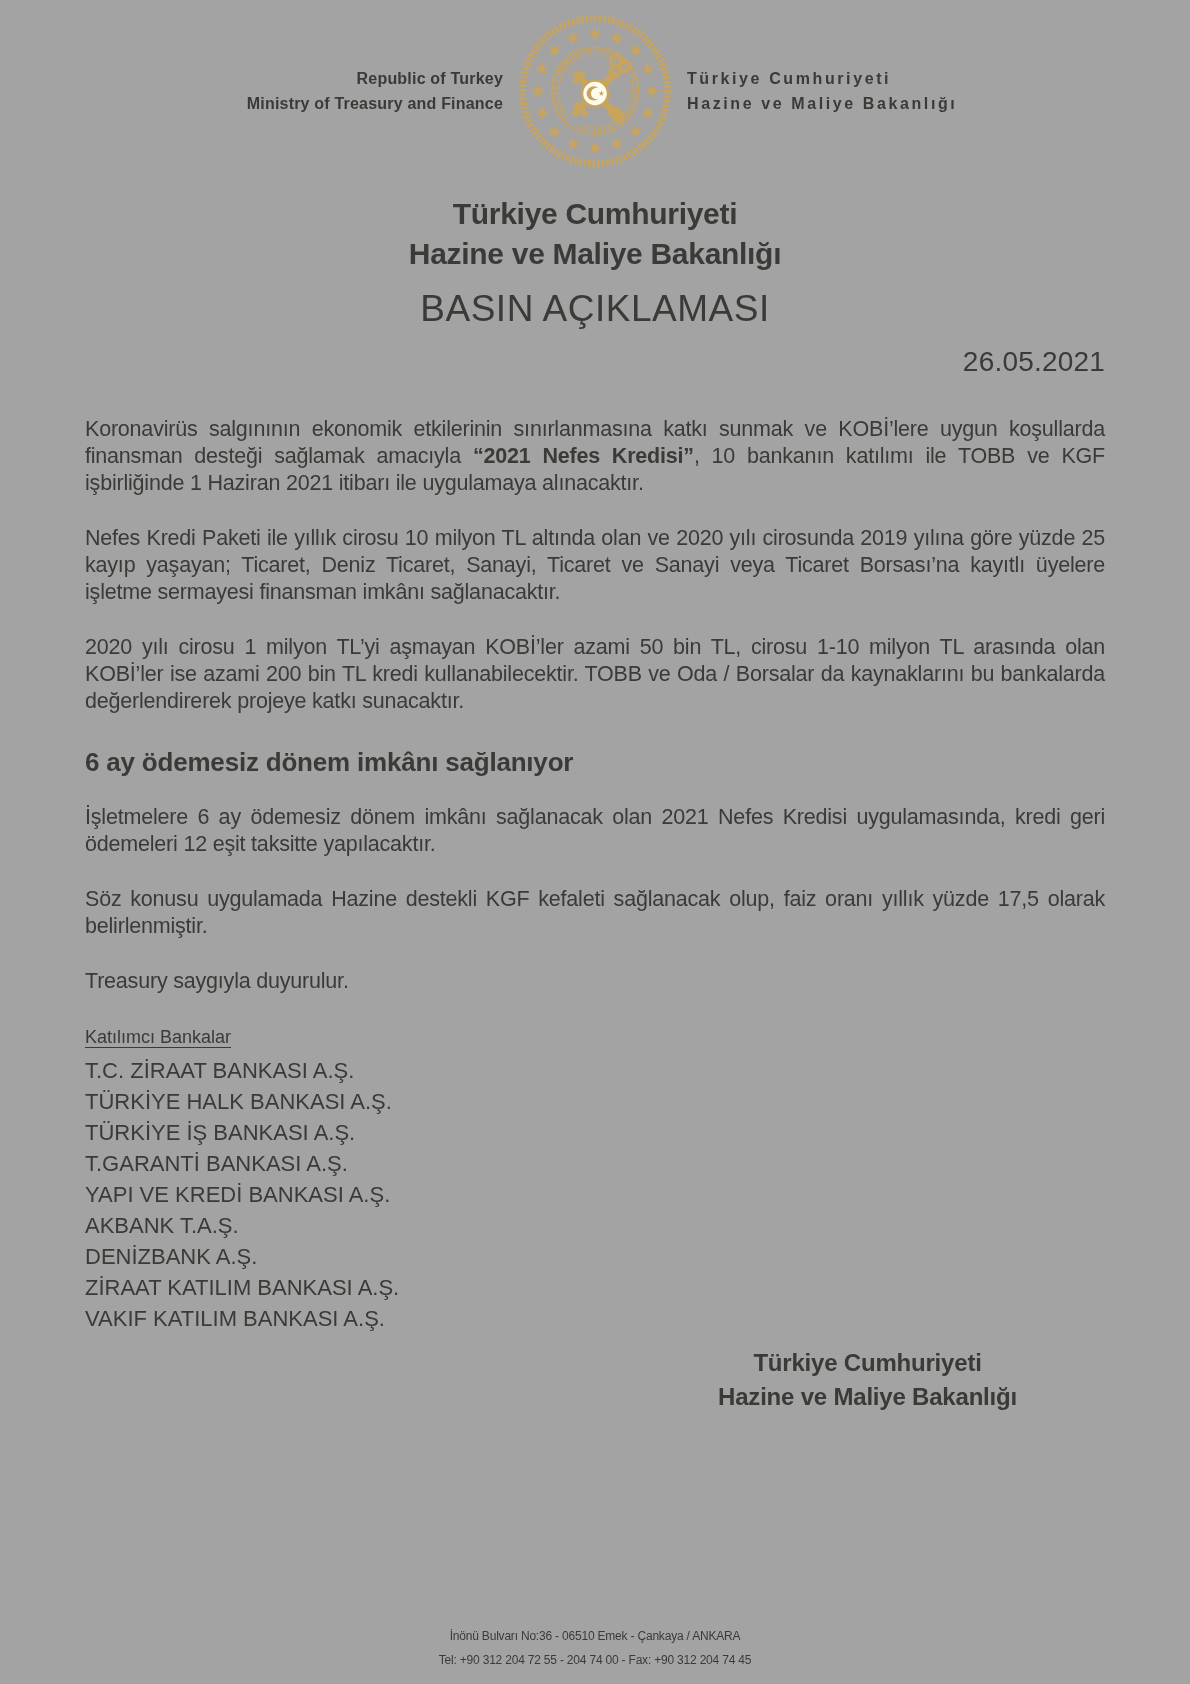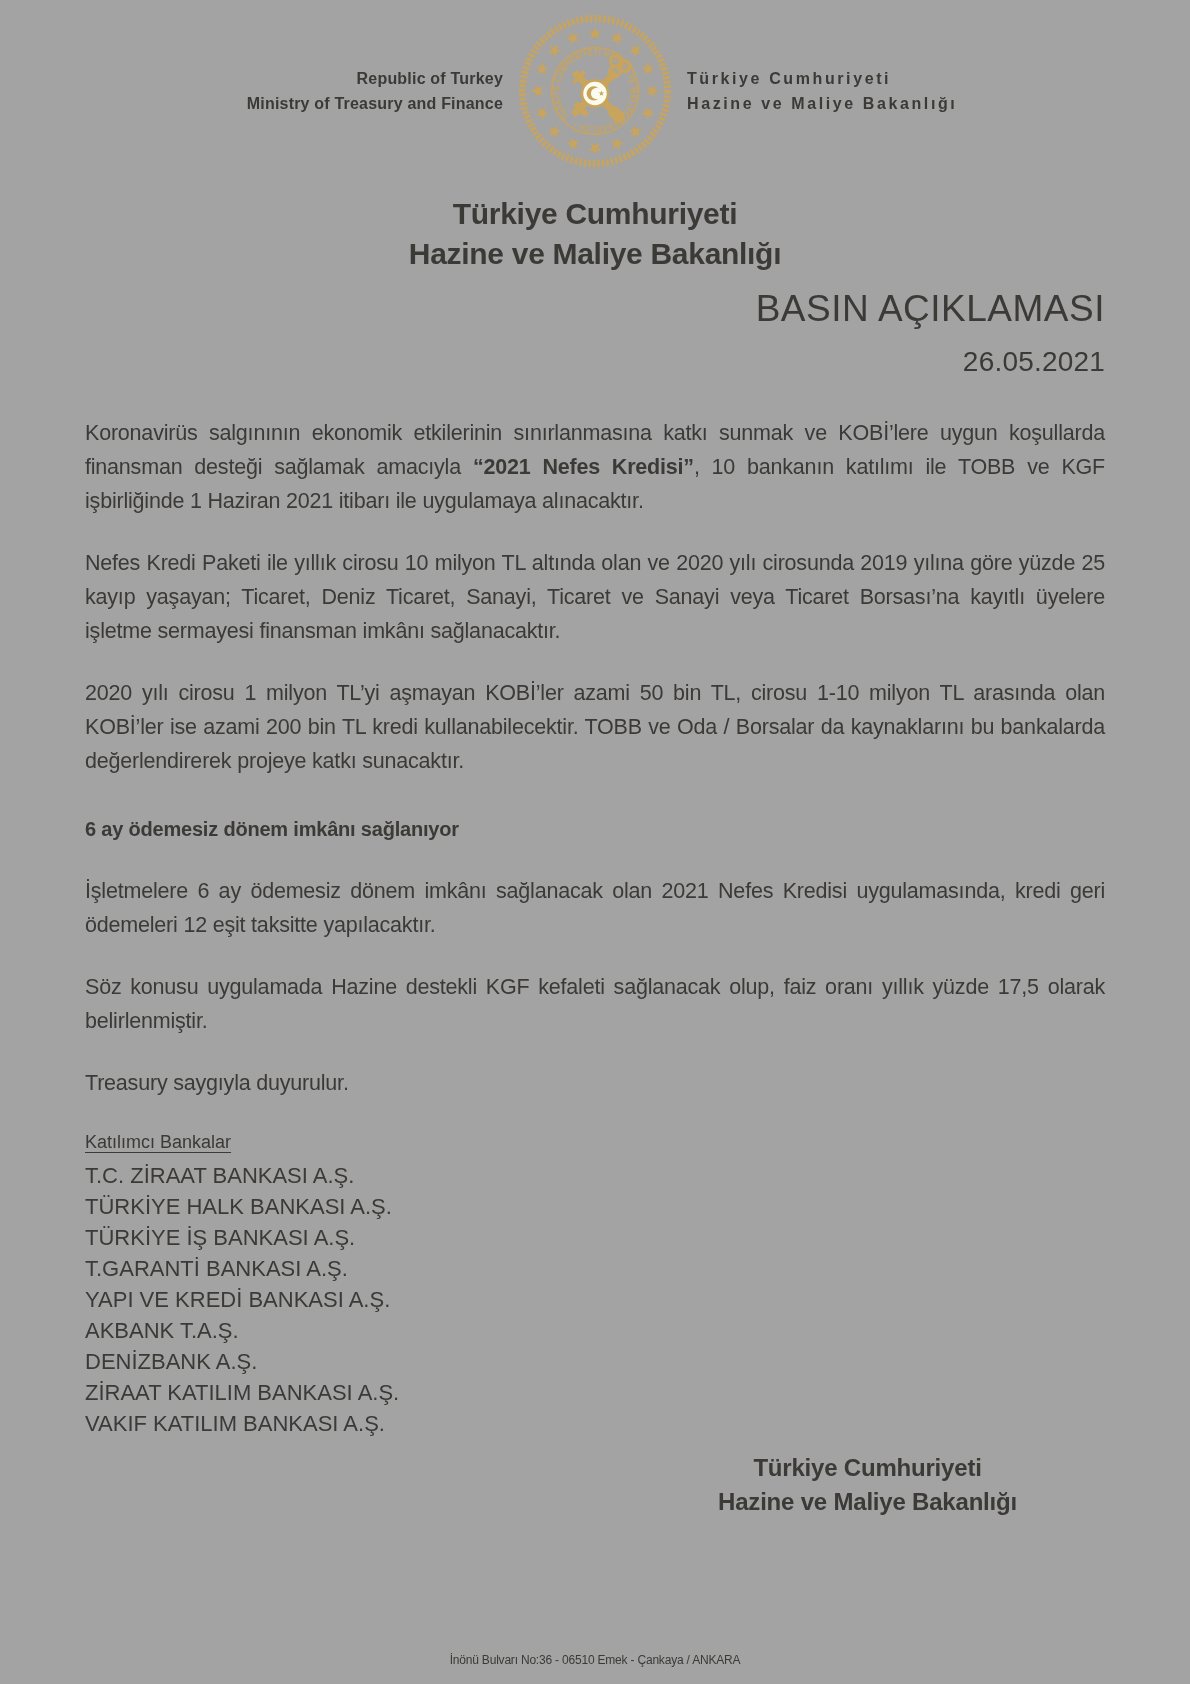--- a/index.html
+++ b/index.html
@@ -18,28 +18,28 @@
   .header{
     display:flex;align-items:center;justify-content:center;
     gap:13px;margin-top:10px;height:162px;
   }
   .header-left{flex:1;text-align:right;font-size:16px;font-weight:bold;line-height:25px;letter-spacing:.2px;}
   .header-right{flex:1;text-align:left;font-size:16px;font-weight:bold;line-height:25px;letter-spacing:2.6px;}
   .seal{width:158px;height:158px;flex:0 0 auto;}
 
   
   .title-block{margin-top:22px;text-align:center;font-weight:bold;font-size:30px;line-height:40px;letter-spacing:-.3px;}
-  .subtitle{margin-top:14px;text-align:right;font-size:37px;font-weight:400;letter-spacing:.5px;color:#3b3a37;}
+  .subtitle{margin-top:14px;text-align:center;font-size:37px;font-weight:400;letter-spacing:.5px;color:#3b3a37;}
   .date-line{margin-top:16px;text-align:right;font-size:28px;letter-spacing:.2px;}
 
   
-  .body-text{margin-top:38px;font-size:21.5px;line-height:34px;letter-spacing:-.2px;}
+  .body-text{margin-top:38px;font-size:21.5px;line-height:27px;letter-spacing:-.2px;}
   .para{margin:0 0 28px 0;text-align:justify;}
   .para b{font-weight:bold;}
-  .section-heading{margin:34px 0 28px 0;font-size:20px;font-weight:bold;letter-spacing:-.2px;}
+  .section-heading{margin:34px 0 28px 0;font-size:26px;font-weight:bold;letter-spacing:-.2px;}
   .plain{text-align:left;}
 
   
   .banks{margin-top:6px;font-size:22px;letter-spacing:0;}
   .banks-heading{display:inline-block;text-decoration:underline;text-underline-offset:4px;font-size:18px;margin-bottom:7px;}
   .bank{line-height:31px;white-space:nowrap;}
 
   
   .signature-row{margin-top:12px;text-align:right;}
   .signature{display:inline-block;text-align:center;margin-right:88px;font-size:24px;font-weight:bold;line-height:34px;letter-spacing:-.2px;}
@@ -160,14 +160,15 @@
     <div class="signature-row">
       <div class="signature">
         <div>Türkiye Cumhuriyeti</div>
         <div>Hazine ve Maliye Bakanlığı</div>
       </div>
     </div>
   </div>
 
   <div class="footer">
     <div>İnönü Bulvarı No:36 - 06510 Emek - Çankaya / ANKARA</div>
+    <div>Tel: +90 312 204 72 55 - 204 74 00 - Fax: +90 312 204 74 45</div>
   </div>
 </div>
 
 </body></html>

